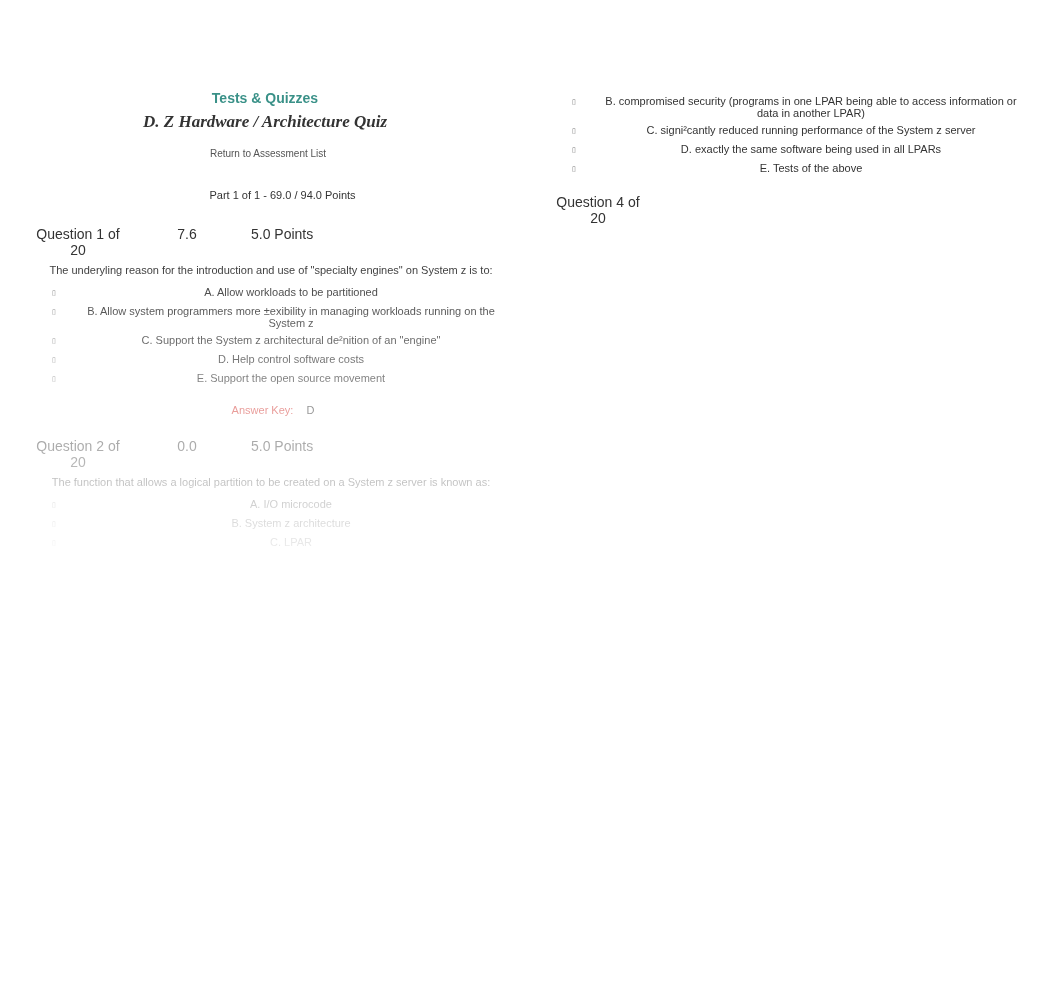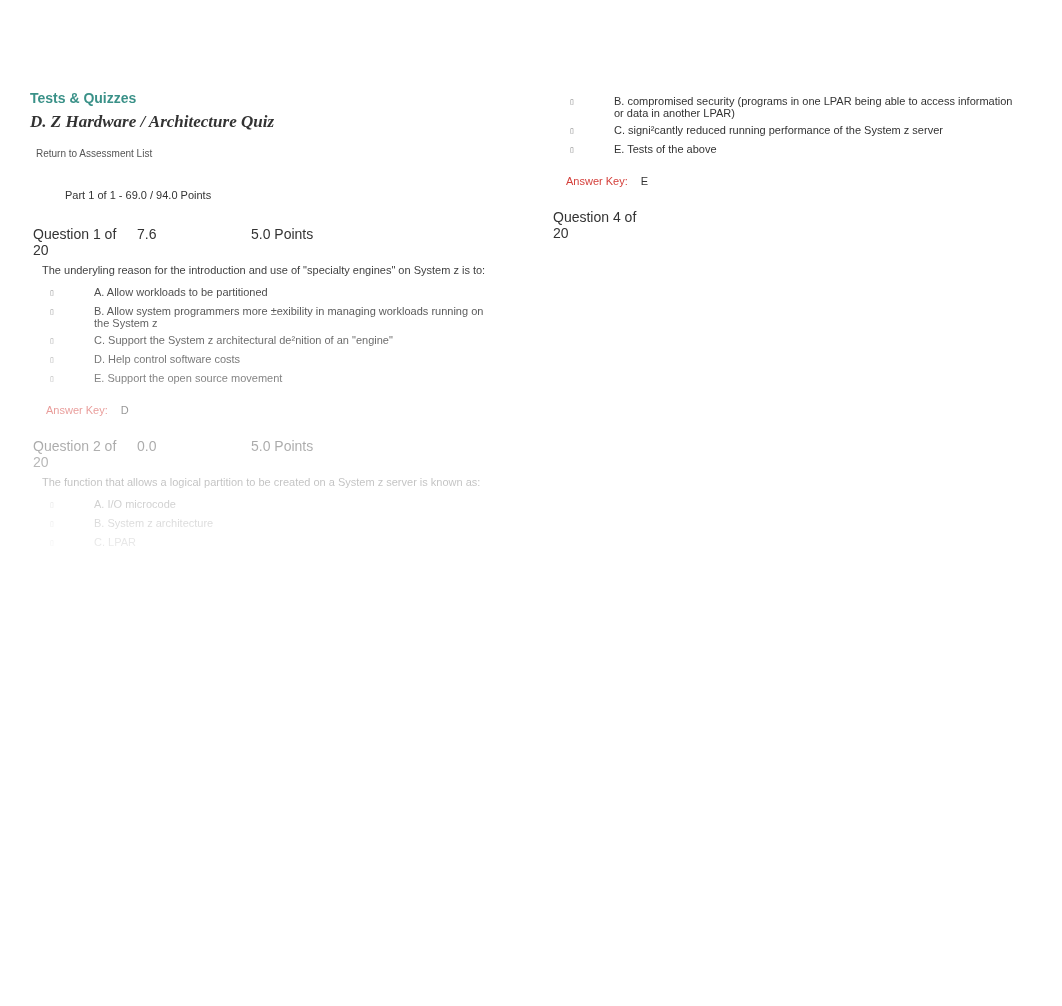--- a/index.html
+++ b/index.html
@@ -52,21 +52,21 @@
   .qpoints { }
   .prompt {
     margin: 2px 0 10px 12px;
     font-size: 11px;
   }
   .options {
     margin: 0 0 18px 20px;
   }
   .option {
     display: flex;
-    gap: 36px;
+    gap: 24px;
     margin: 5px 0;
     font-size: 11px;
   }
   .option .bullet {
     width: 8px;
     color: #777;
     font-size: 7px;
     line-height: 14px;
   }
   .option .text {
@@ -83,21 +83,21 @@
   
   .col-right .options.first { margin-top: 0; }
   
   .fade-overlay {
     position: absolute;
     left: 0;
     right: 0;
     pointer-events: none;
     background: linear-gradient(to bottom, rgba(255,255,255,0) 0%, rgba(255,255,255,0.92) 40%, rgba(255,255,255,0.99) 100%);
   }
-  .page-wrapper { position: relative; width: 1062px; }
+  .page-wrapper { position: relative; width: 1062px; text-align: center; }
 </style>
 </head>
 <body>
 
 <div class="page-wrapper">
 <div class="page">
 
   <div class="col">
     <h2 class="heading">Tests &amp; Quizzes</h2>
     <h1 class="title">D. Z Hardware / Architecture Quiz</h1>
@@ -167,26 +167,26 @@
       <div class="option">
             <span class="bullet">▯</span>
             <span class="text">B. compromised security (programs in one LPAR being able to access information or data in another LPAR)</span>
           </div>
       <div class="option">
             <span class="bullet">▯</span>
             <span class="text">C. signi²cantly reduced running performance of the System z server</span>
           </div>
       <div class="option">
             <span class="bullet">▯</span>
+            <span class="text">D. exactly the same software being used in all LPARs</span>
+          </div>
+      <div class="option">
+            <span class="bullet">▯</span>
             <span class="text">E. Tests of the above</span>
           </div>
-    </div>
-    <div class="answer-key">
-      <span class="label">Answer Key:</span>
-      <span>E</span>
     </div>
 
     <div class="question-head">
       <span class="qid">Question 4 of 20</span>
     </div>
   </div>
 
 </div>
 
 <div class="fade-overlay" style="top:250px; height:760px;"></div>

